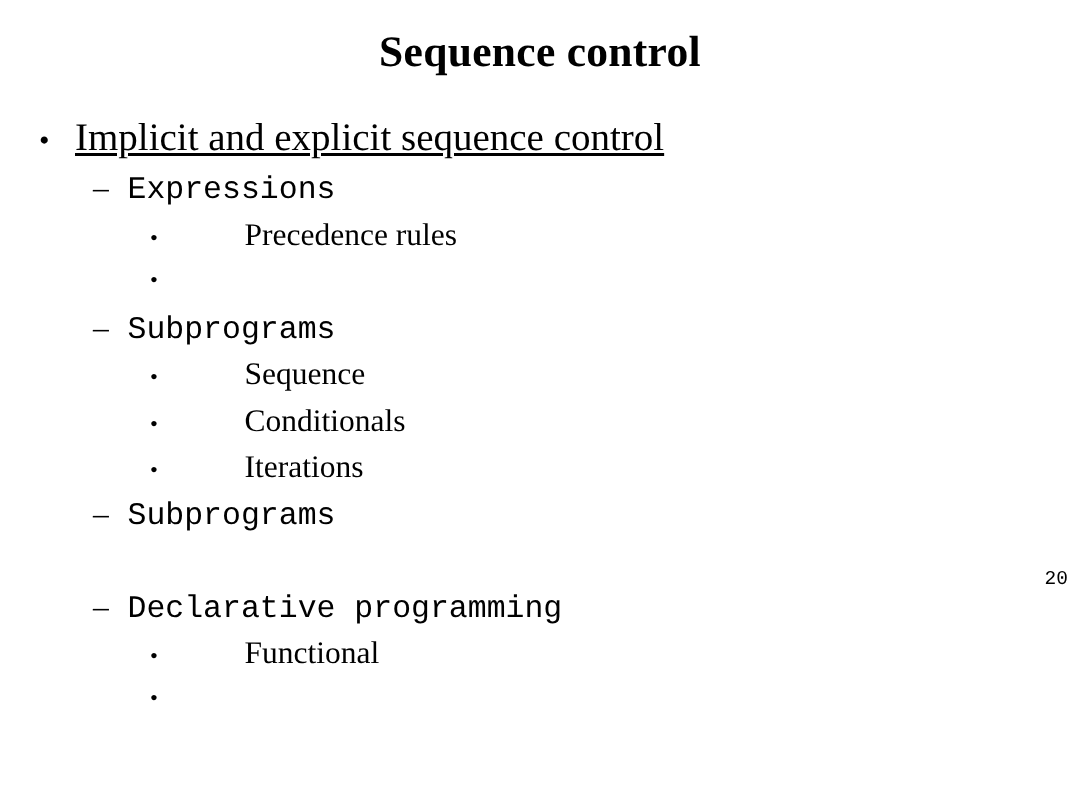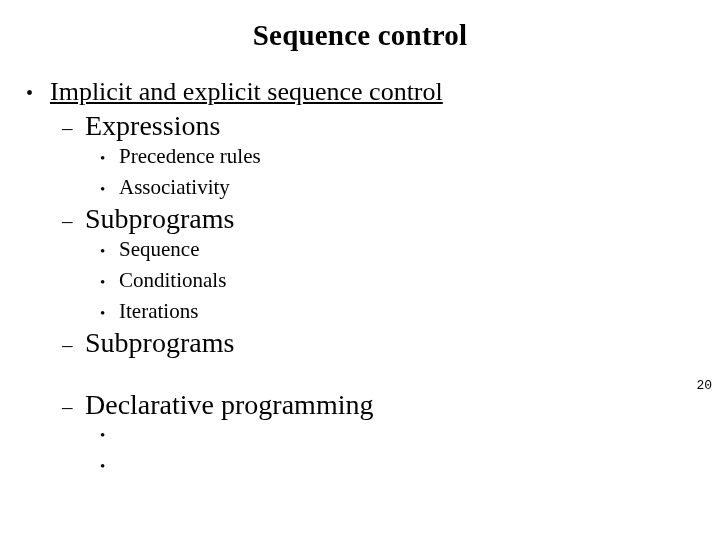--- a/index.html
+++ b/index.html
@@ -76,39 +76,41 @@
     padding-left: 62px;
     line-height: 31px;
   }
   .lvl2 .marker {
     width: 23px;
     flex: 0 0 23px;
     font-size: 21px;
     line-height: 31px;
   }
   .lvl2 .text {
-    font-size: 28px;
+    font-size: 21px;
     line-height: 31px;
+    font-family: Liberation Mono, monospace;
   }
 
   
   .lvl3 {
     height: 31px;
     padding-left: 100px;
     line-height: 31px;
   }
   .lvl3 .marker {
     width: 19px;
     flex: 0 0 19px;
     font-size: 15px;
     line-height: 31px;
   }
   .lvl3 .text {
     font-size: 21px;
     line-height: 31px;
+    margin-left: 44px;
   }
 
   
   .spacer-line {
     height: 31px;
   }
 
   
   .page-number {
     position: absolute;
@@ -138,21 +140,20 @@
       <span class="text">Expressions</span>
     </div>
 
     <div class="bullet-row lvl3">
       <span class="marker">•</span>
       <span class="text">Precedence rules</span>
     </div>
 
     <div class="bullet-row lvl3">
       <span class="marker">•</span>
-      <span class="text">Associativity</span>
     </div>
 
     <div class="bullet-row lvl2">
       <span class="marker">–</span>
       <span class="text">Subprograms</span>
     </div>
 
     <div class="bullet-row lvl3">
       <span class="marker">•</span>
       <span class="text">Sequence</span>
@@ -175,20 +176,21 @@
 
     <div class="spacer-line"></div>
 
     <div class="bullet-row lvl2">
       <span class="marker">–</span>
       <span class="text">Declarative programming</span>
     </div>
 
     <div class="bullet-row lvl3">
       <span class="marker">•</span>
+      <span class="text">Functional</span>
     </div>
 
     <div class="bullet-row lvl3">
       <span class="marker">•</span>
     </div>
 
   </div>
 
   <div class="page-number">20</div>
 

